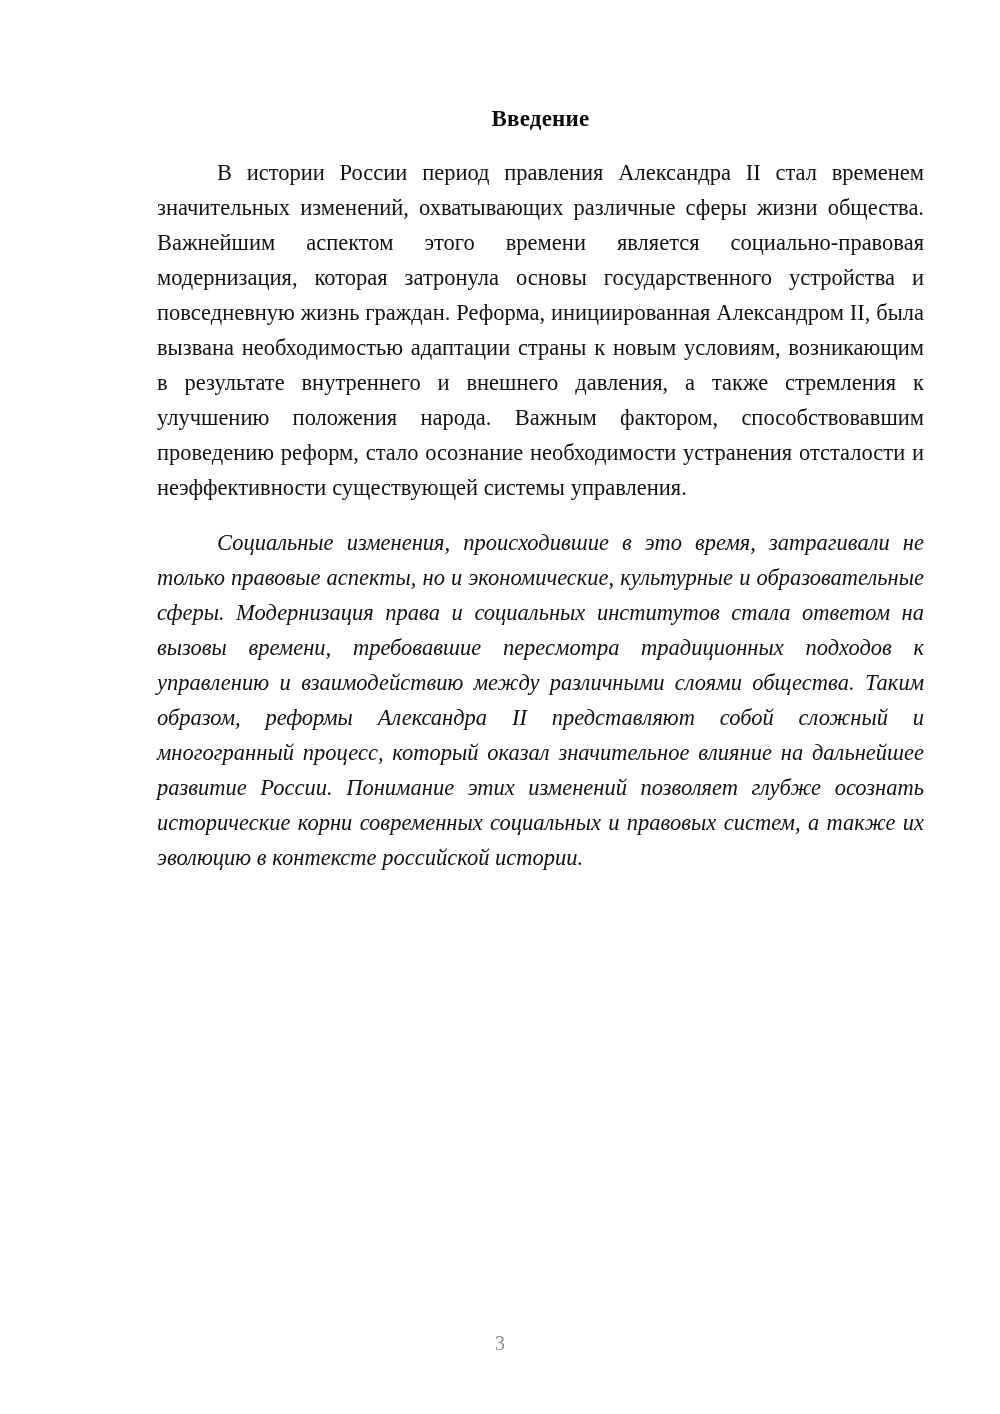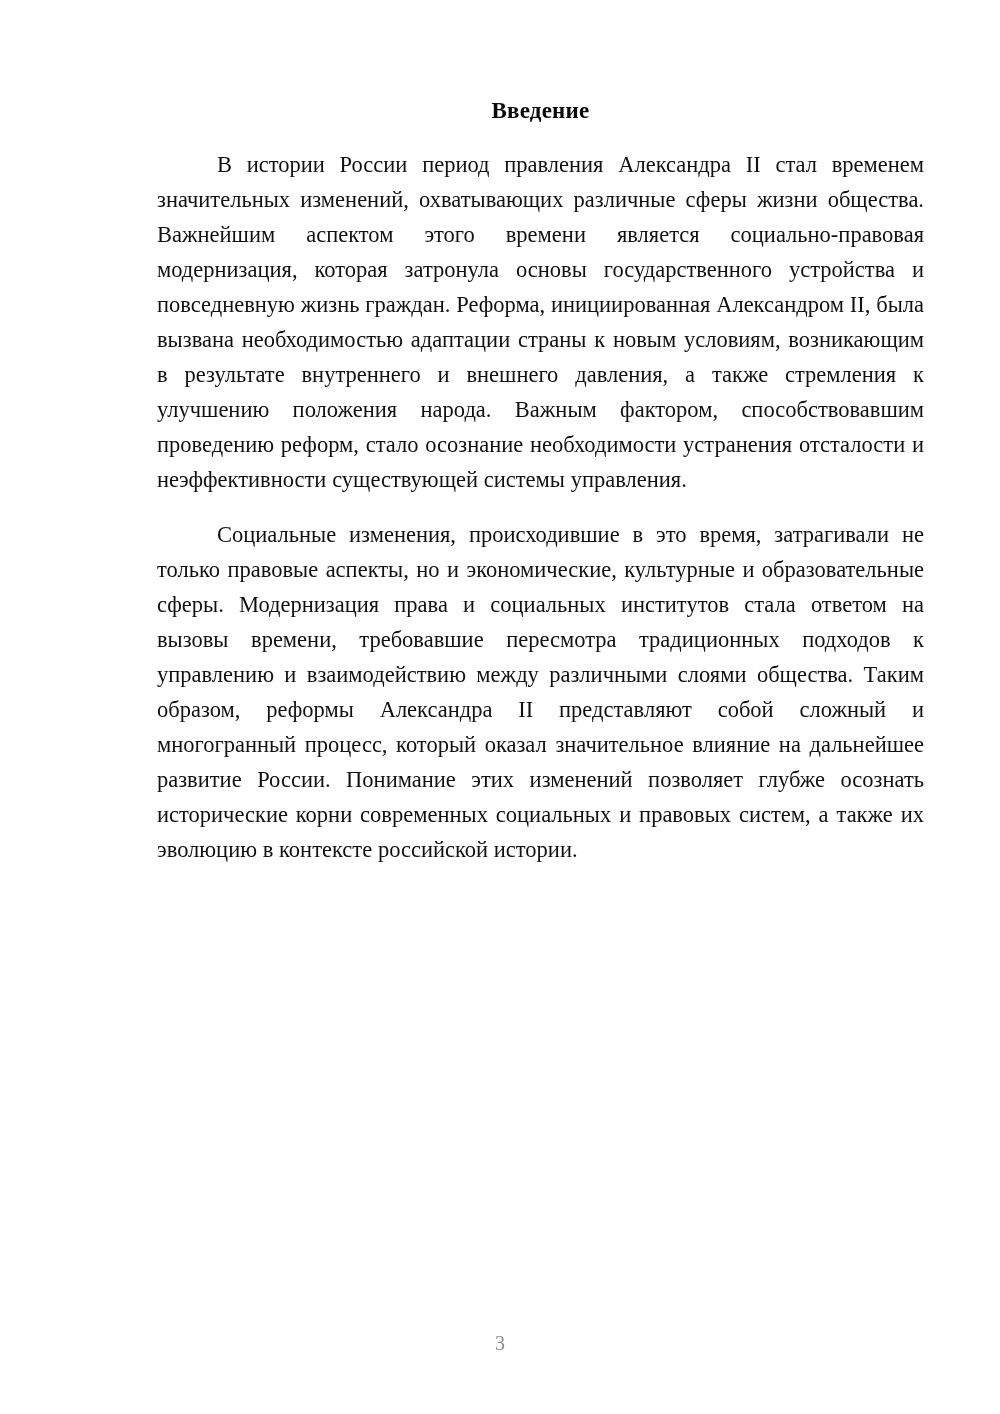--- a/index.html
+++ b/index.html
@@ -31,21 +31,21 @@
     left: 141px;
     top: 0;
     width: 799px;
   }
 
   .doc-title {
     font-size: 23px;
     font-weight: bold;
     text-align: center;
     letter-spacing: 0.2px;
-    margin: 0;
+    margin: 8px;
     padding-top: 96px;
     line-height: 30px;
     color: #0b0b0b;
   }
 
   .body-block {
     margin-top: 21px;
   }
 
   .para {
@@ -55,20 +55,21 @@
     text-justify: inter-word;
     text-indent: 60px;
     margin: 16px;
     color: #111111;
     hyphens: none;
     word-spacing: 0.1px;
   }
 
   .para + .para {
     margin-top: 20px;
+    font-style: italic;
   }
 
   .page-number {
     position: absolute;
     left: 0;
     right: 0;
     top: 1330px;
     text-align: center;
     font-size: 20px;
     line-height: 26px;

